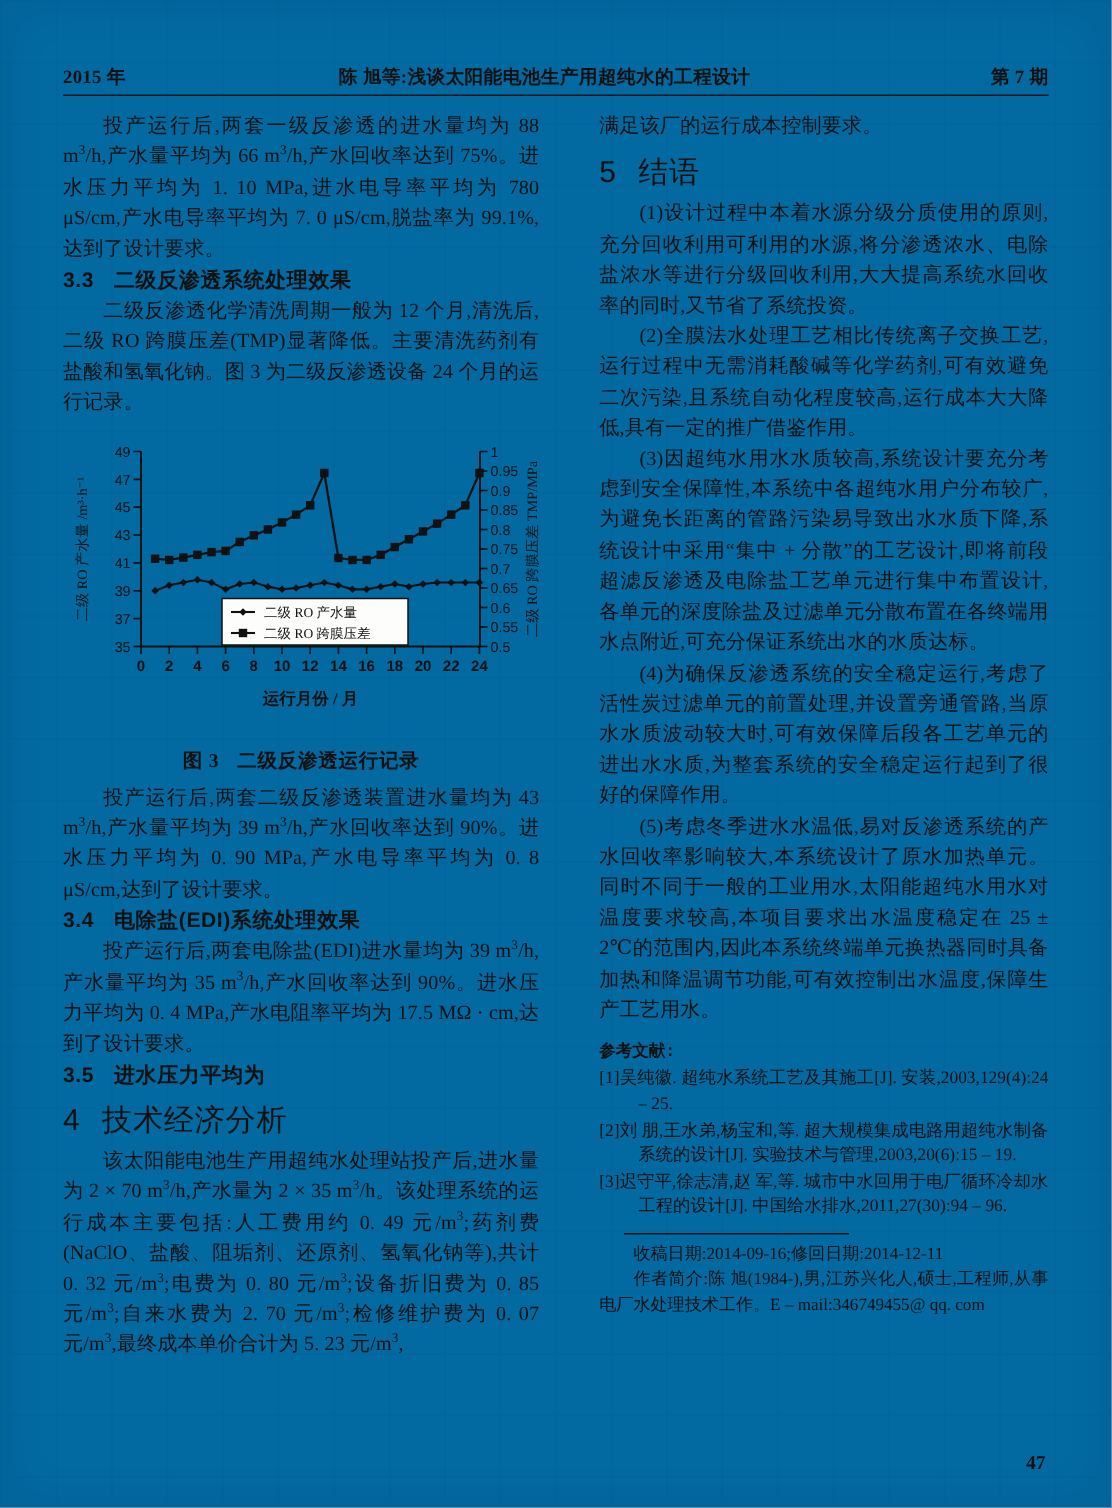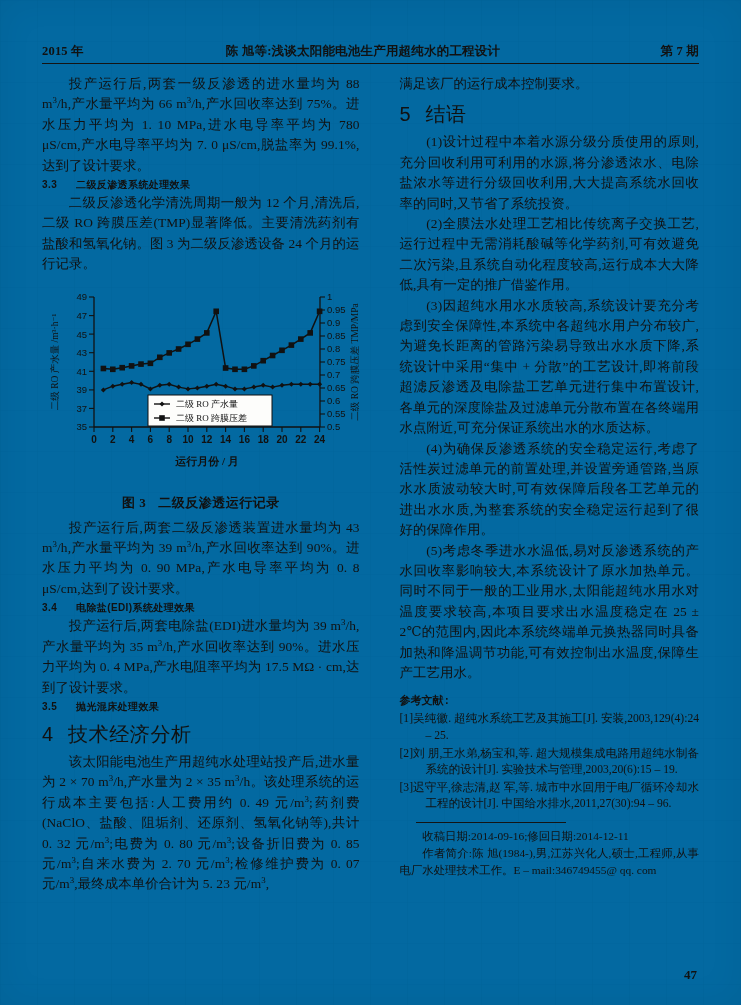--- a/index.html
+++ b/index.html
@@ -53,21 +53,21 @@
     margin:0;
     font-size:13.4px;
     line-height:20.4px;
     text-align:justify;
     text-justify:inter-ideograph;
     letter-spacing:.1px;
   }
   p.indent{text-indent:2em;}
   h3.sec{
     margin:2px 0 1px 0;
-    font-size:10px;font-weight:bold;
+    font-size:14px;font-weight:bold;
     font-family:"Liberation Sans","DejaVu Sans",sans-serif;
     letter-spacing:.4px;
   }
   h3.sec .num{display:inline-block;min-width:34px;}
   h2.sec-big{
     margin:7px 0 4px 0;
     font-size:20px;font-weight:normal;
     font-family:"Liberation Sans","DejaVu Sans",sans-serif;
     letter-spacing:.6px;
   }
@@ -292,21 +292,21 @@
       </div>
 
       <p class="body indent">投产运行后,两套二级反渗透装置进水量均为 43 m<sup>3</sup>/h,产水量平均为 39 m<sup>3</sup>/h,产水回收率达到 90%。进水压力平均为 0. 90 MPa,产水电导率平均为 0. 8 μS/cm,达到了设计要求。</p>
 
       <h3 class="sec">
         <span class="num">3.4</span><span>电除盐(EDI)系统处理效果</span>
       </h3>
       <p class="body indent">投产运行后,两套电除盐(EDI)进水量均为 39 m<sup>3</sup>/h,产水量平均为 35 m<sup>3</sup>/h,产水回收率达到 90%。进水压力平均为 0. 4 MPa,产水电阻率平均为 17.5 MΩ · cm,达到了设计要求。</p>
 
       <h3 class="sec">
-        <span class="num">3.5</span><span>抛光混床处理效果</span>
+        <span class="num">3.5</span><span>进水压力平均为</span>
       </h3>
 
       <h2 class="sec-big">
         <span class="num">4</span><span>技术经济分析</span>
       </h2>
       <p class="body indent">该太阳能电池生产用超纯水处理站投产后,进水量为 2 × 70 m<sup>3</sup>/h,产水量为 2 × 35 m<sup>3</sup>/h。该处理系统的运行成本主要包括:人工费用约 0. 49 元/m<sup>3</sup>;药剂费(NaClO、盐酸、阻垢剂、还原剂、氢氧化钠等),共计 0. 32 元/m<sup>3</sup>;电费为 0. 80 元/m<sup>3</sup>;设备折旧费为 0. 85 元/m<sup>3</sup>;自来水费为 2. 70 元/m<sup>3</sup>;检修维护费为 0. 07 元/m<sup>3</sup>,最终成本单价合计为 5. 23 元/m<sup>3</sup>,</p>
     </div>
 
     <div class="col">
 

